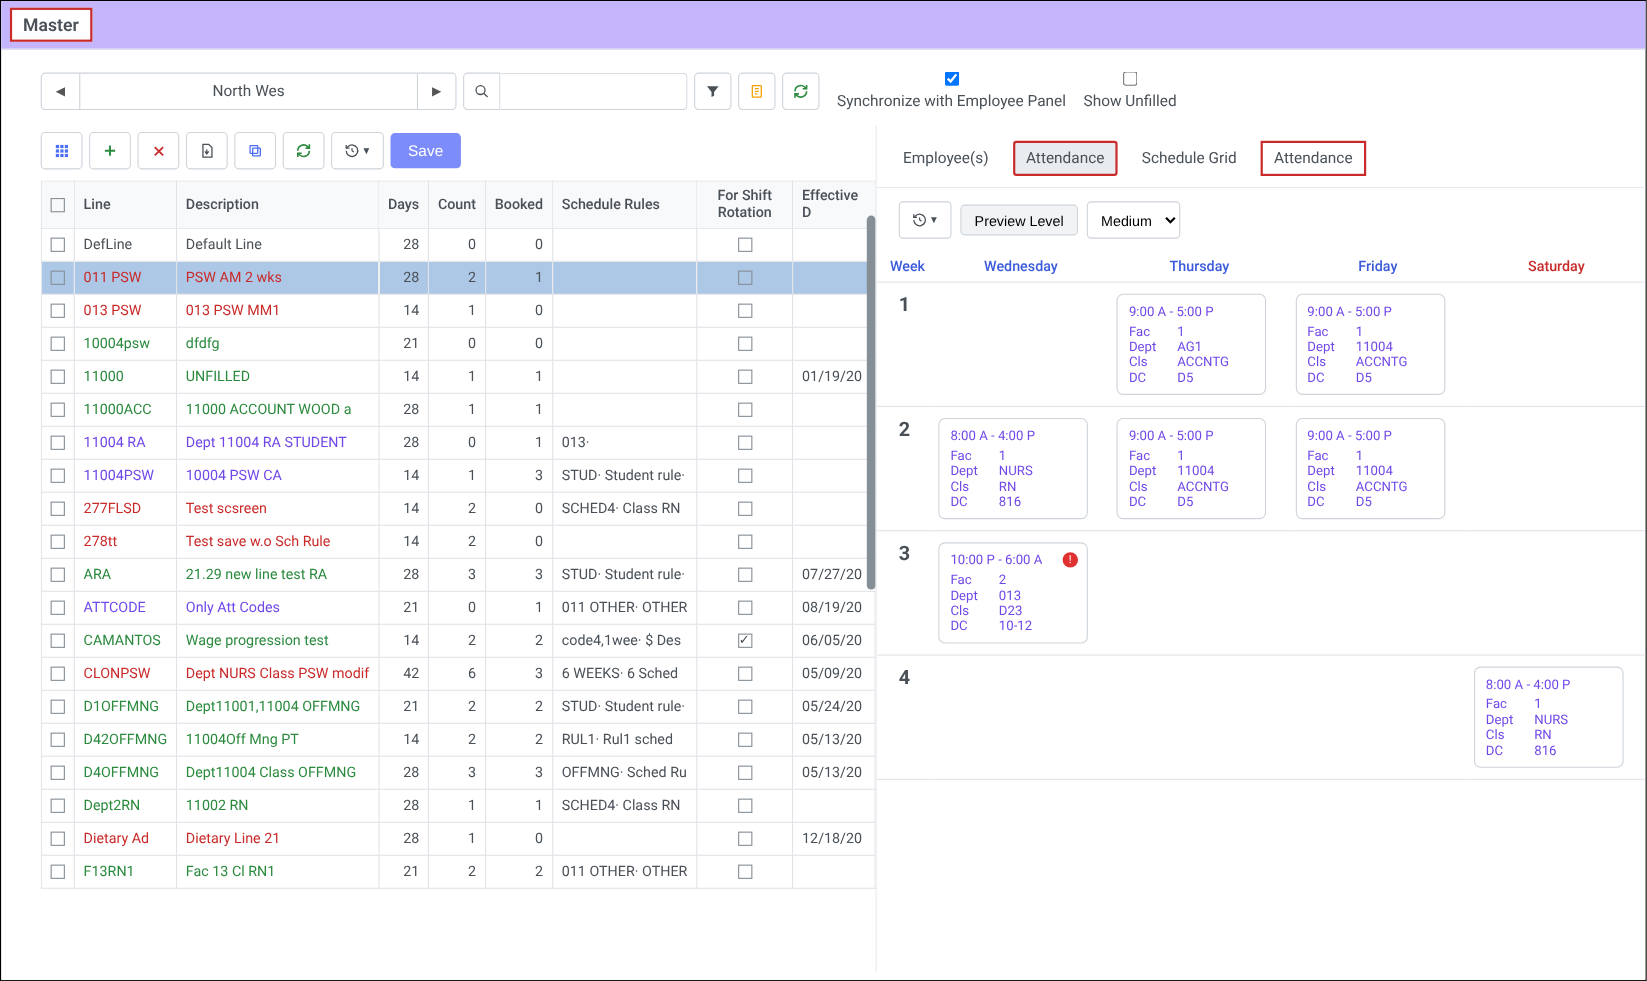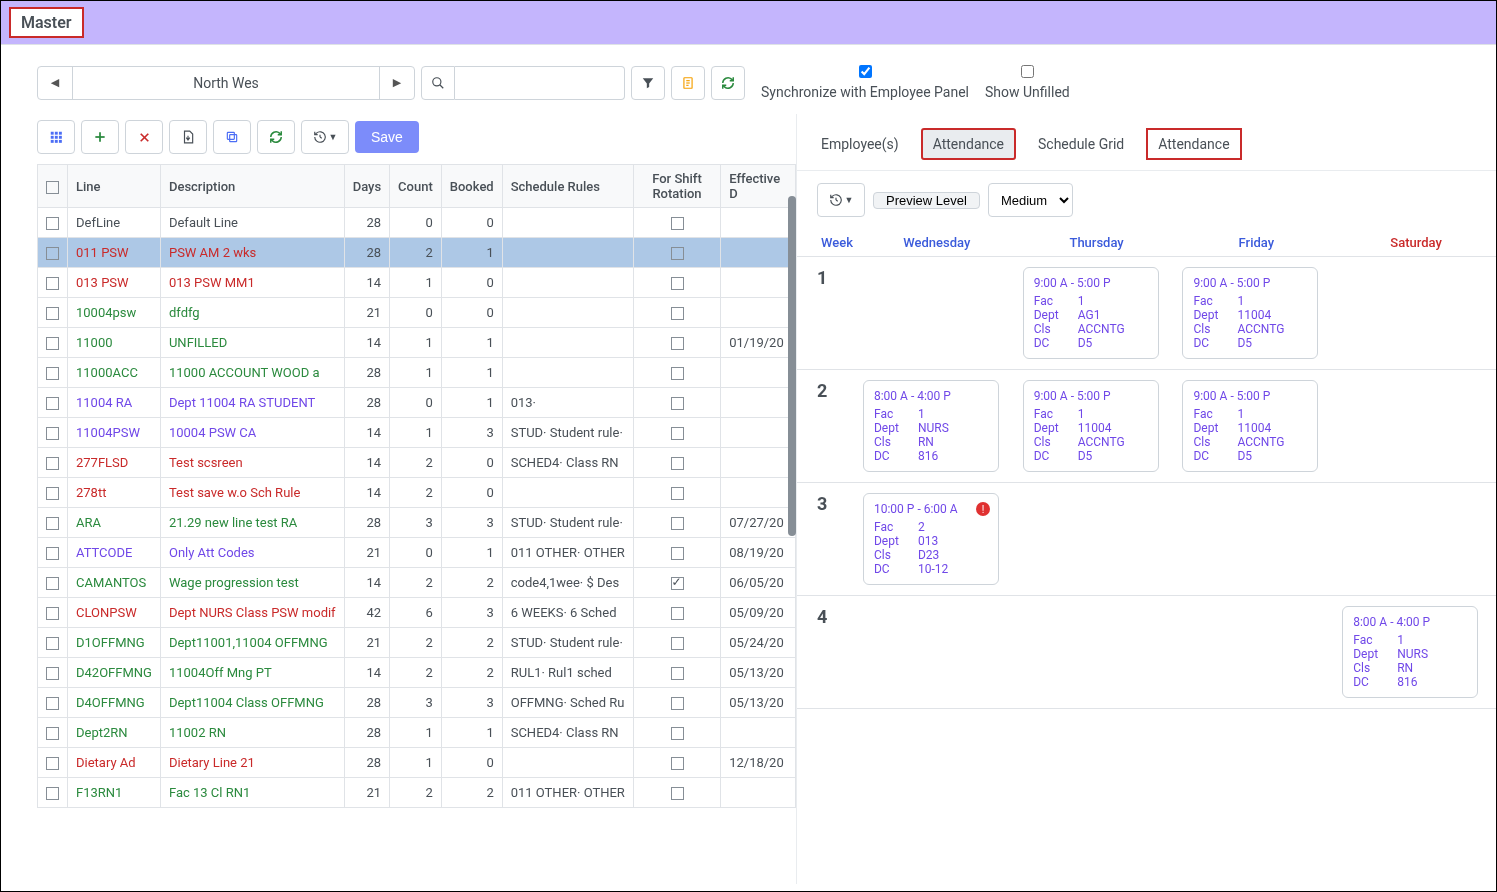--- a/index.html
+++ b/index.html
@@ -35,26 +35,26 @@
 .c-red { color: #c92a2a; }
 .c-green { color: #2b8a3e; }
 .c-purple { color: #7048e8; }
 .cbx { width: 13px; height: 13px; border: 1px solid #868e96; display: inline-block; vertical-align: middle; position: relative; }
 .cbx.checked::after { content: "✓"; position: absolute; top: -3px; left: 0; font-size: 12px; color: #495057; }
 .tabs-row { display: flex; gap: 18px; padding: 14px 20px 10px; border-bottom: 1px solid #e9ecef; align-items: center; font-size: 14px; }
 .tab { padding: 6px 4px; cursor: pointer; color: #495057; }
 .tab.boxed { border: 2px solid #c92a2a; padding: 6px 10px; }
 .tab.active { background: #e9ecef; border-radius: 3px; padding: 6px 10px; }
 .right-toolbar { display: flex; gap: 8px; padding: 12px 20px; align-items: center; }
-.btn-out { height: 17px; border: 1px solid #ced4da; background: #f1f3f5; border-radius: 4px; padding: 0 12px; font-size: 13px; cursor: pointer; }
+.btn-out { height: 28px; border: 1px solid #ced4da; background: #f1f3f5; border-radius: 4px; padding: 0 12px; font-size: 13px; cursor: pointer; }
 .select-out { height: 34px; border: 1px solid #ced4da; border-radius: 4px; padding: 0 8px; font-size: 13px; background: #fff; }
 .sched-table { width: 100%; border-collapse: collapse; }
 .sched-table th { font-weight: 500; color: #3b5bdb; font-size: 13px; padding: 6px 4px; border-bottom: 1px solid #e0e3e7; }
 .sched-table th.sat { color: #c92a2a; }
-.sched-table th.wk { color: #3b5bdb; text-align: left; padding-left: 24px; width: 50px; }
+.sched-table th.wk { color: #3b5bdb; text-align: left; padding-left: 12px; width: 50px; }
 .sched-row td { vertical-align: top; border-bottom: 1px solid #e0e3e7; padding: 10px 4px; }
 .sched-row td.wkcell { font-size: 18px; font-weight: 700; color: #495057; padding-left: 20px; }
 .card { border: 1px solid #ced4da; border-radius: 6px; padding: 8px 10px; font-size: 12px; color: #7048e8; position: relative; margin: 0 2px; width: 136px; }
 .card .time { margin-bottom: 4px; }
 .card .krow { display: flex; }
 .card .krow .k { width: 44px; }
 .alert-dot { position: absolute; top: 8px; right: 8px; width: 14px; height: 14px; border-radius: 50%; background: #e03131; color: #fff; font-size: 10px; display: flex; align-items: center; justify-content: center; }
 .scroll-stub { position: absolute; right: 0; top: 32px; width: 8px; height: 340px; background: #868e96; border-radius: 4px; }
 .green-icon { color: #2b8a3e; }
 .orange-icon { color: #f59f00; }

